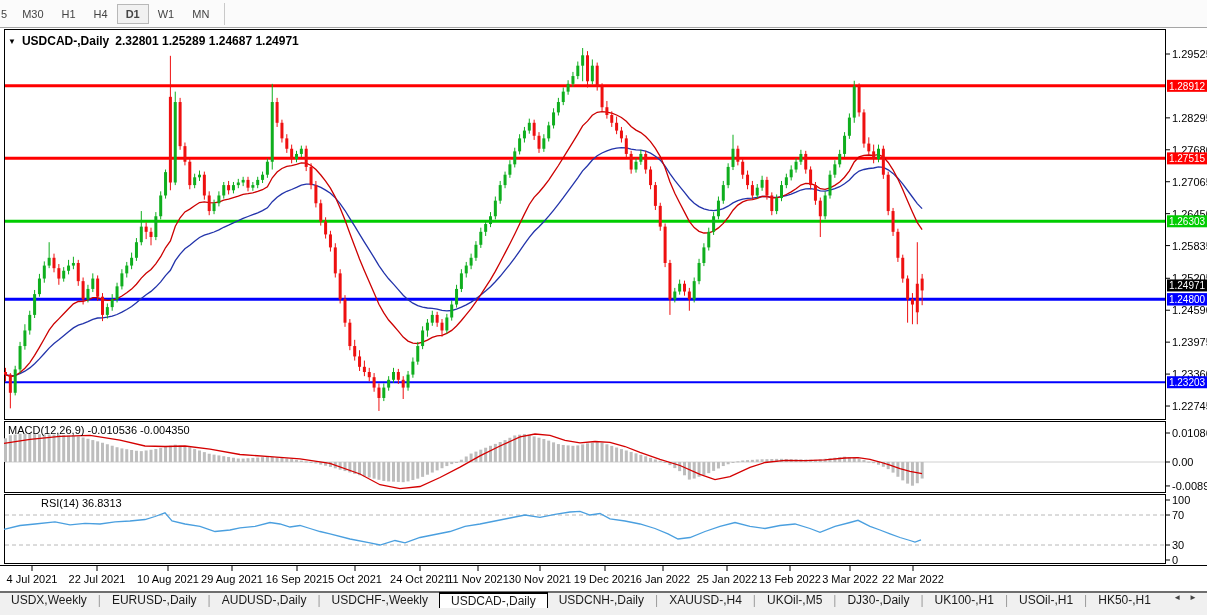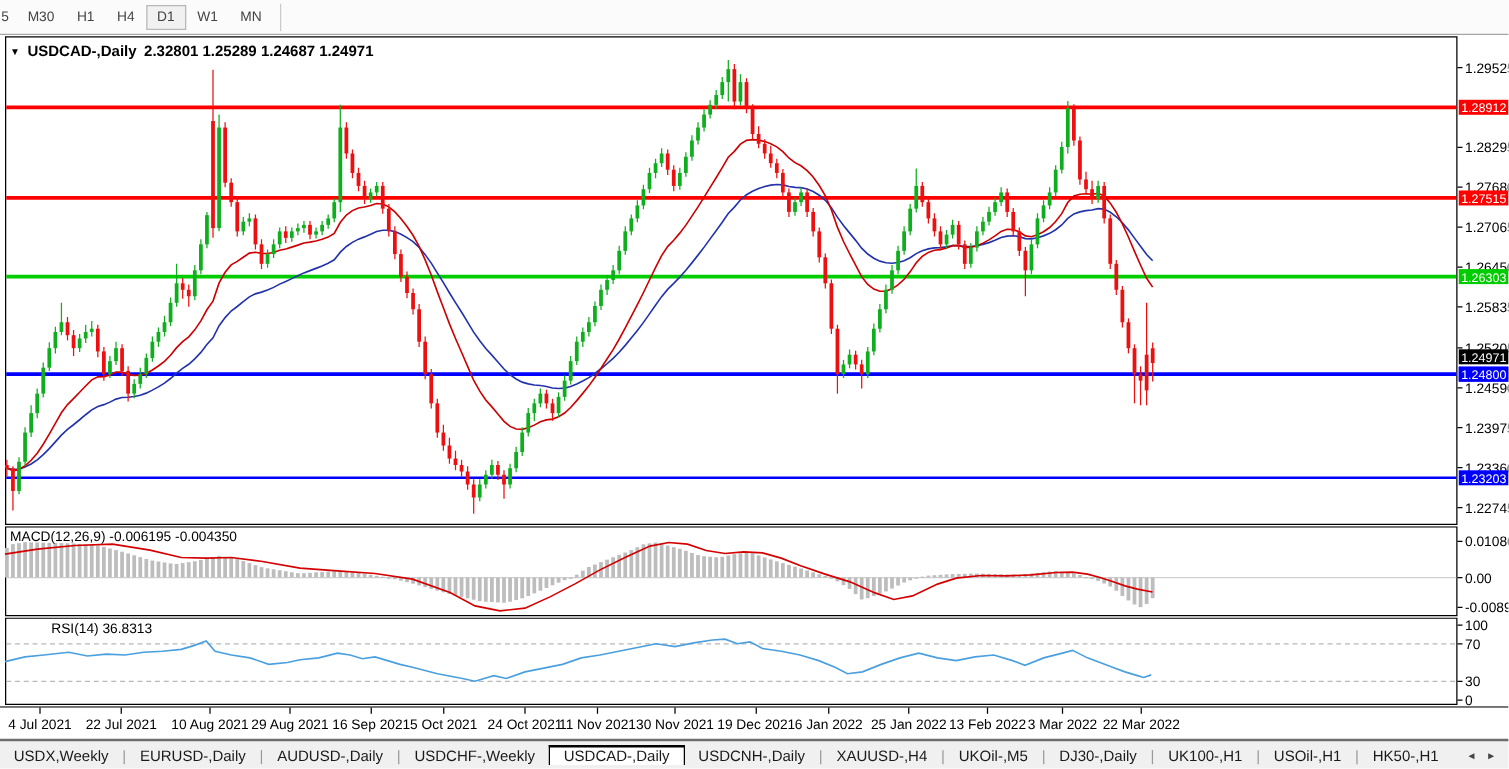--- a/index.html
+++ b/index.html
@@ -2,40 +2,40 @@
 <html><head>
 <meta charset="utf-8">
 <style>
   html,body{margin:0;padding:0;background:#ffffff;font-family:"Liberation Sans",sans-serif;}
   #app{position:relative;width:1207px;height:615px;overflow:hidden;background:#ffffff;}
 
   
   #tfbar{position:absolute;left:0;top:0;width:1207px;height:27px;background:#fbfbfb;
          border-bottom:1px solid #a6a6a6;display:flex;align-items:center;}
   .tfbtn{font-size:11px;color:#444;padding:4px 9px;cursor:default;white-space:nowrap;}
-  .tfbtn.active{background:#f1f1f1;border:1px solid #b8b8b8;padding:3px 8px;}
+  .tfbtn.active{background:#f1f1f1;border:1px solid #b8b8b8;padding:3px 8px;font-weight:bold;}
   .tfsep{width:1px;height:22px;background:#c9c9c9;margin-left:6px;}
 
   
   .panelsvg{position:absolute;left:0;display:block;}
   #main-svg{top:28px;}
   #macd-svg{top:421px;}
   #rsi-svg{top:494px;}
   #date-svg{top:565px;}
 
   #chart-title{position:absolute;left:8px;top:34px;font-size:12px;font-weight:bold;color:#000;
                display:flex;align-items:center;gap:6px;}
   #chart-title .tri{font-size:8px;color:#000;}
   .indlabel{position:absolute;left:8px;font-size:11px;color:#000;}
   #macd-label{top:424px;}
   #rsi-label{top:497px;margin-left:33px;}
 
   
   #tabbar{position:absolute;left:0;top:592px;width:1207px;height:23px;background:#f0f0f0;
-          border-top:1px solid #6e6e6e;display:flex;align-items:center;font-size:12px;color:#1a1a1a;}
+          border-top:1px solid #6e6e6e;display:flex;align-items:flex-start;font-size:12px;color:#1a1a1a;}
   .tab{display:flex;align-items:center;padding:0 11px;cursor:default;white-space:nowrap;}
   .tab.active{background:#ffffff;border-left:1px solid #000;border-right:1px solid #000;
               border-top:2px solid #000;margin-top:-1px;}
   .tabsep{display:flex;align-items:center;color:#9a9a9a;}
   #tabscroll{margin-left:auto;display:flex;align-items:center;gap:8px;padding:0 10px;color:#444;font-size:8px;}
 </style>
 </head>
 <body>
 
 <div id="app">
@@ -1119,21 +1119,21 @@
       <text x="850" y="18" font-size="11" text-anchor="middle" font-family="Liberation Sans, sans-serif" fill="#000">3 Mar 2022</text>
       <line x1="913" x2="913" y1="1" y2="6" stroke="#000"></line>
       <text x="913" y="18" font-size="11" text-anchor="middle" font-family="Liberation Sans, sans-serif" fill="#000">22 Mar 2022</text>
     </svg>
 
   <div id="chart-title">
     <span class="tri">▼</span>
     <span>USDCAD-,Daily</span>
     <span>2.32801 1.25289 1.24687 1.24971</span>
   </div>
-  <div id="macd-label" class="indlabel">MACD(12,26,9) -0.006195 -0.004350</div>
+  <div id="macd-label" class="indlabel">MACD(12,26,9) -0.010536 -0.004350</div>
   <div id="rsi-label" class="indlabel">RSI(14) 36.8313</div>
 
   <div id="tabbar">
       <div class="tab">USDX,Weekly</div>
       <div class="tabsep">|</div>
       <div class="tab">EURUSD-,Daily</div>
       <div class="tabsep">|</div>
       <div class="tab">AUDUSD-,Daily</div>
       <div class="tabsep">|</div>
       <div class="tab">USDCHF-,Weekly</div>

